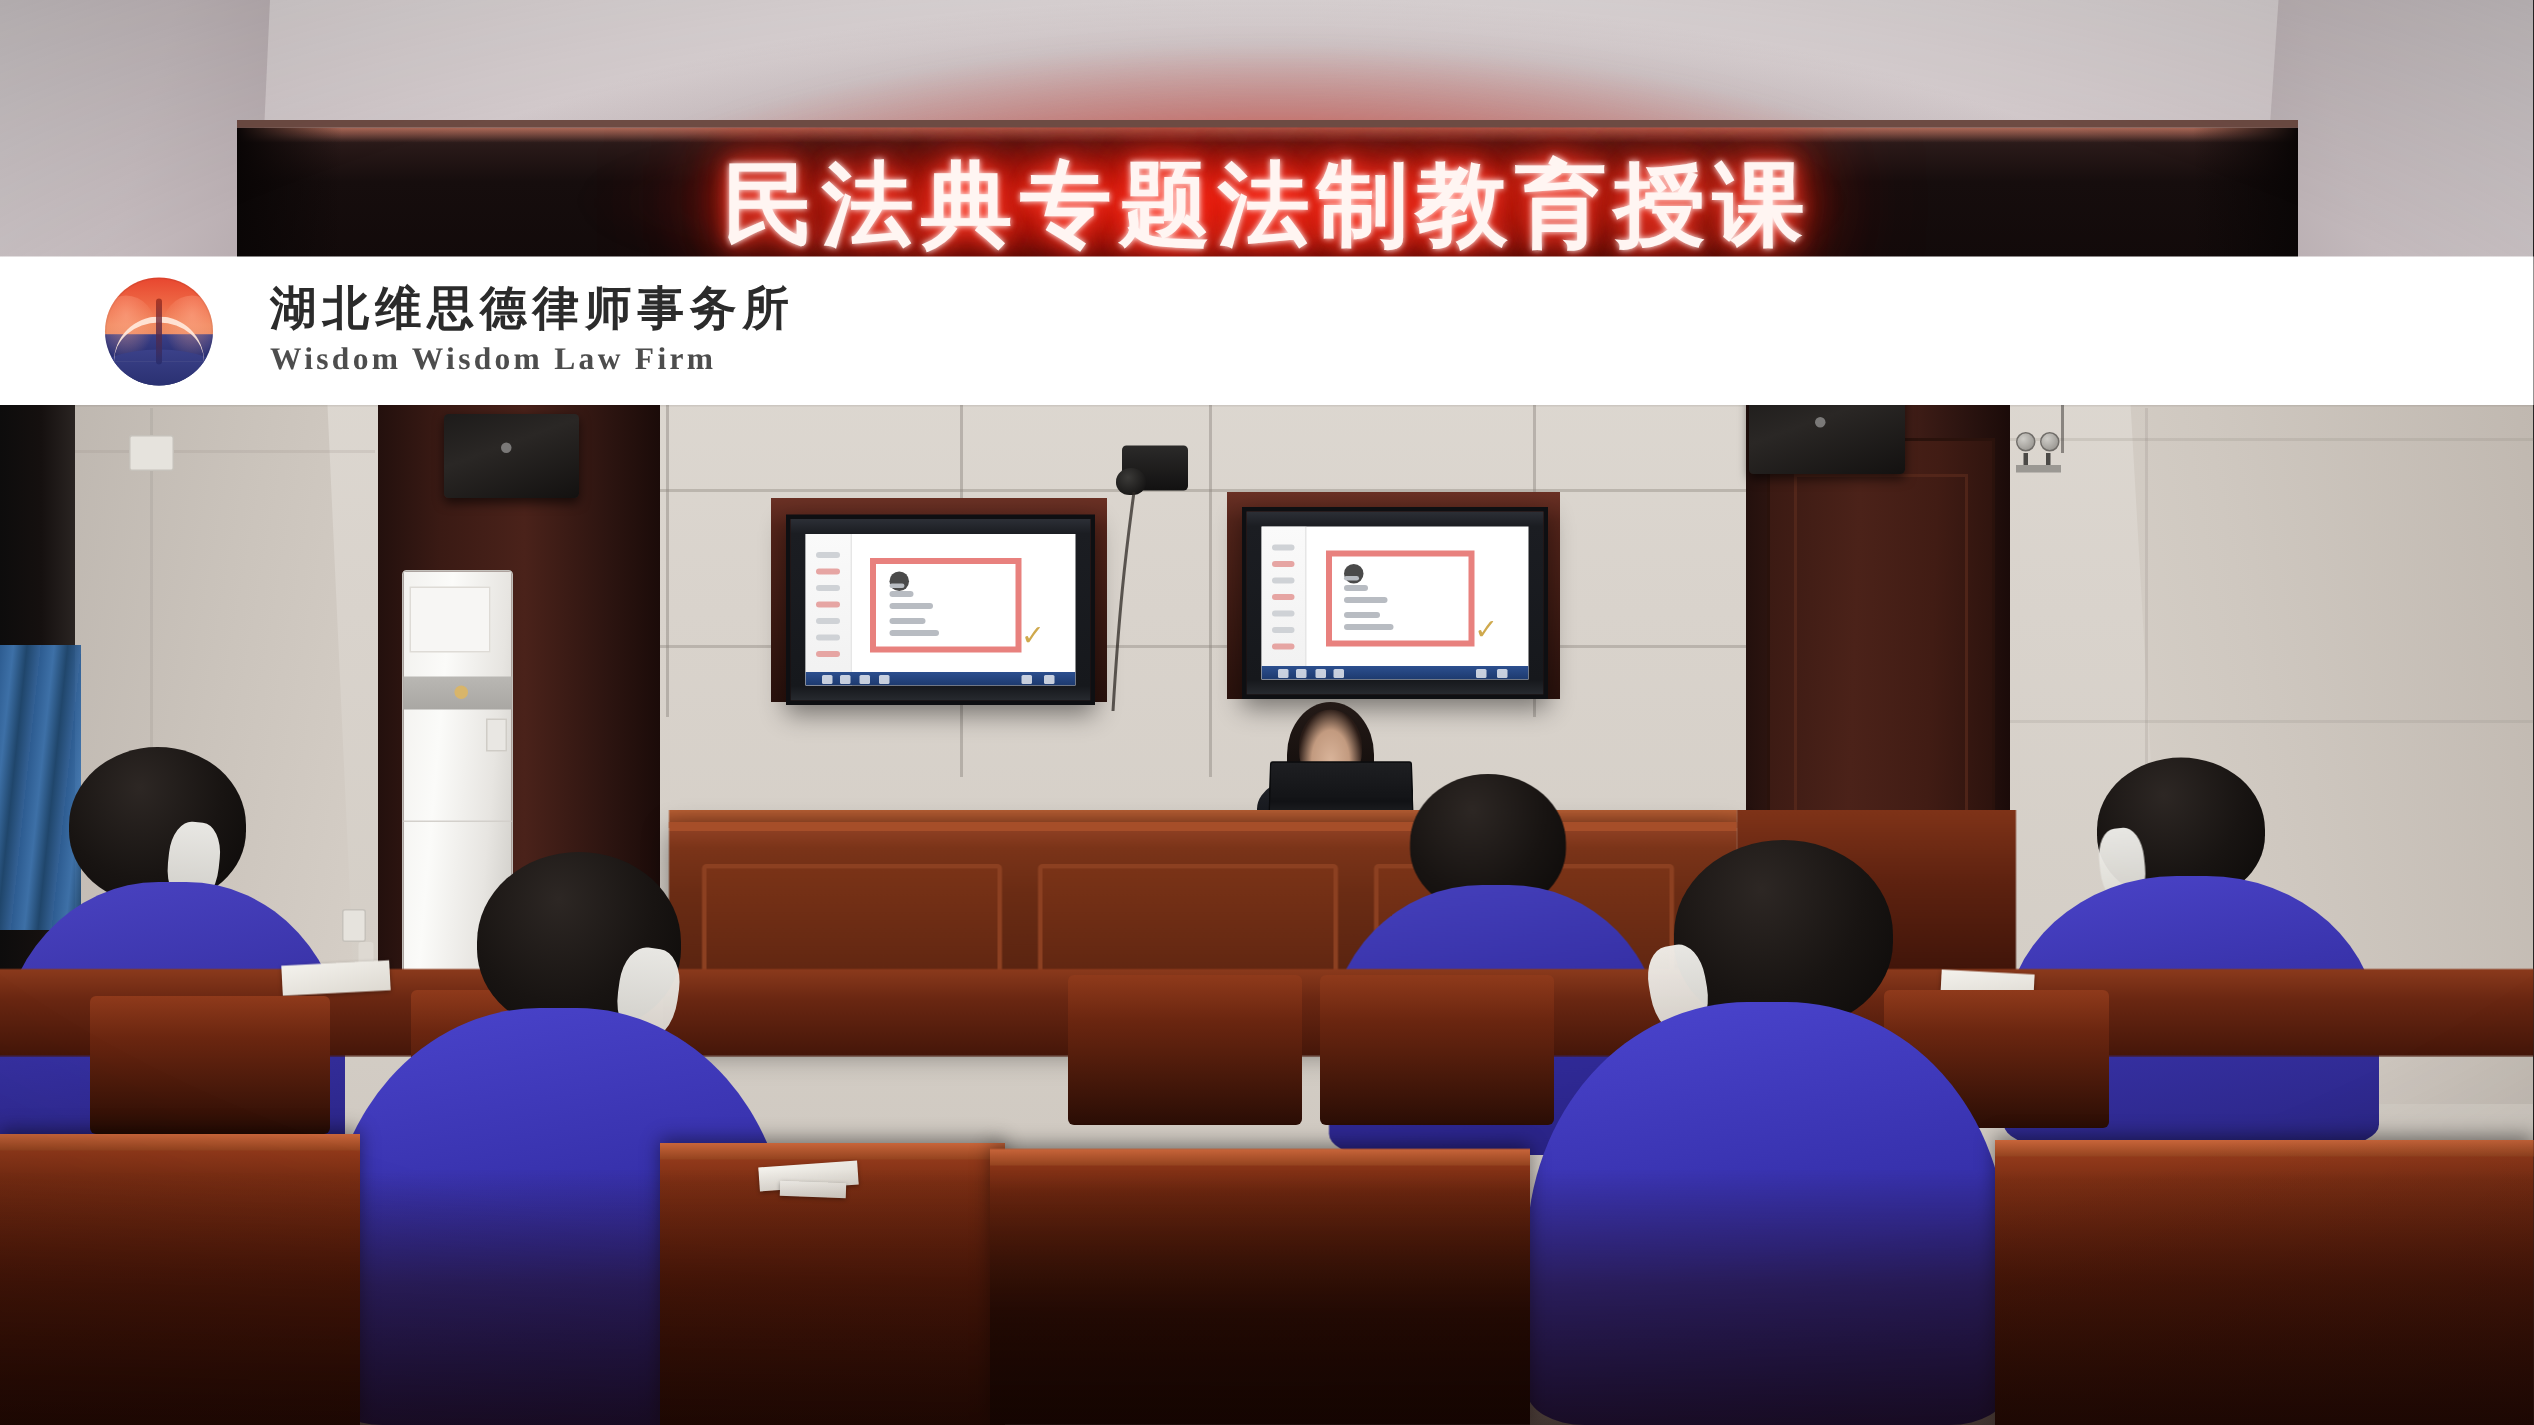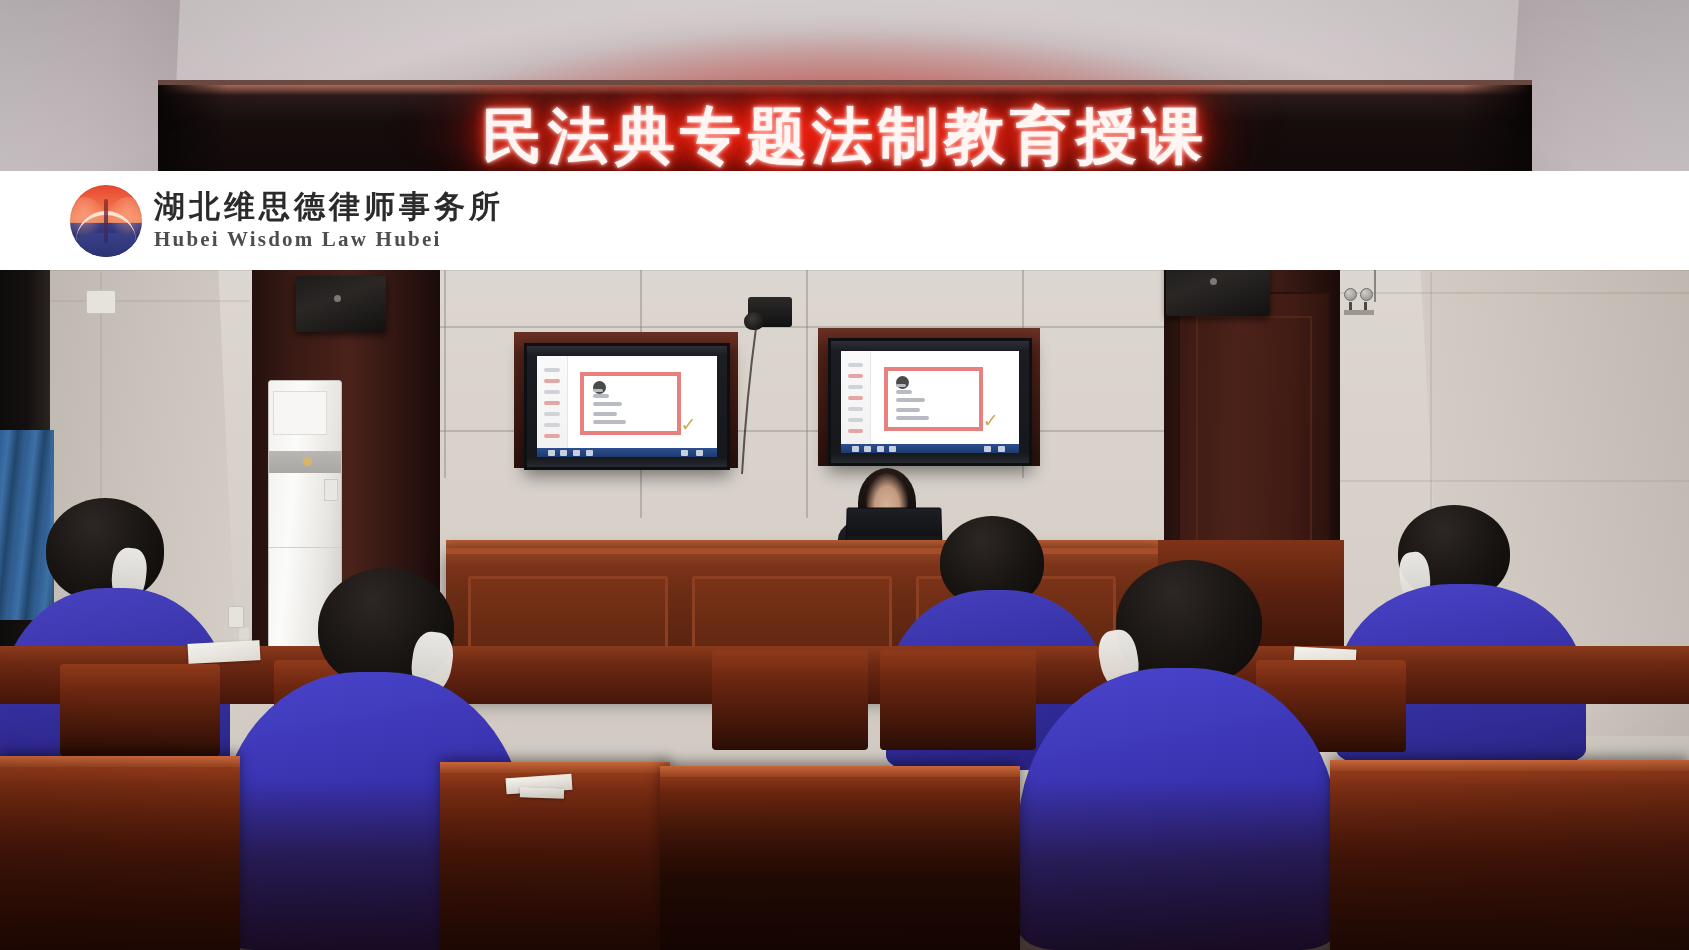--- a/index.html
+++ b/index.html
@@ -369,21 +369,21 @@
   .wm-logo .stem{
     position:absolute;left:34px;top:14px;width:4px;height:44px;
     background:linear-gradient(180deg,rgba(150,40,25,.75),rgba(40,45,110,.9));
     border-radius:2px;
   }
   .wm-logo .hill{
     position:absolute;left:-8px;bottom:-10px;width:88px;height:34px;
     border-radius:50% 50% 0 0;
     background:linear-gradient(180deg,#3b4189,#232a68);
   }
-  .wm-text{margin-left:12px;}
+  .wm-text{margin-left:38px;}
   .wm-cn{
     font-family:"DejaVu Sans","Liberation Sans",sans-serif;
     font-weight:700;font-size:31px;color:#2b2b2b;letter-spacing:4px;line-height:1.1;
   }
   .wm-en{
     font-family:"Liberation Serif","DejaVu Serif",serif;
     font-weight:700;font-size:21px;color:#4d4d4d;letter-spacing:2.2px;margin-top:4px;
   }
 </style>
 </head>
@@ -601,17 +601,17 @@
   <div class="watermark">
     <div class="wm-logo">
       <div class="lobe-l"></div>
       <div class="lobe-r"></div>
       <div class="hill"></div>
       <div class="arc"></div>
       <div class="stem"></div>
     </div>
     <div class="wm-text">
       <div class="wm-cn">湖北维思德律师事务所</div>
-      <div class="wm-en">Hubei Wisdom Law Hubei</div>
+      <div class="wm-en">Wisdom Wisdom Law Firm</div>
     </div>
   </div>
 
 </div>
 
 </body></html>

